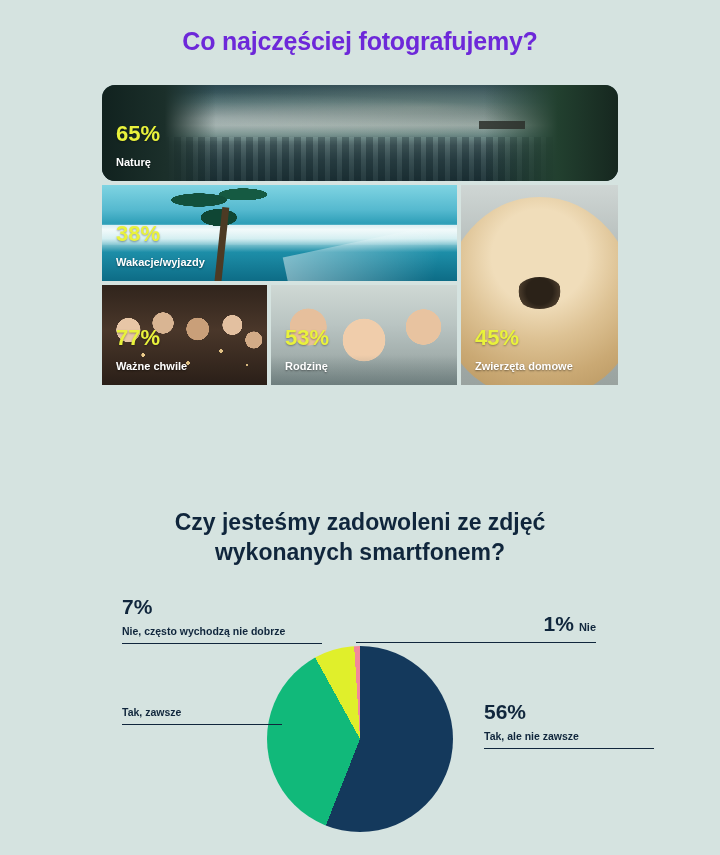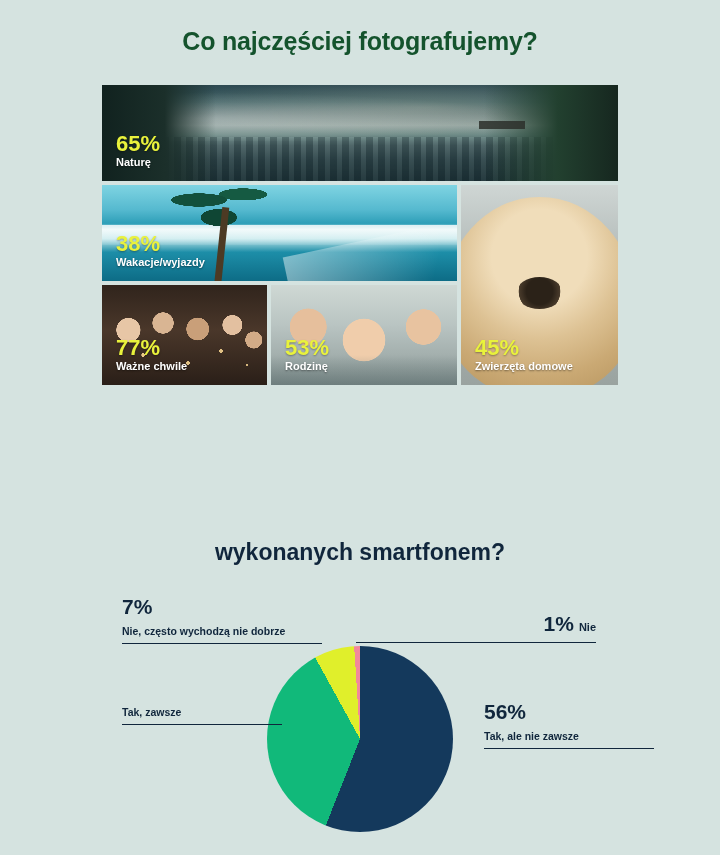--- a/index.html
+++ b/index.html
@@ -15,21 +15,21 @@
     position: relative;
   }
 
   
   .title-1 {
     text-align: center;
     font-size: 25px;
     font-weight: bold;
     letter-spacing: -0.2px;
     padding-top: 27px;
-    color: #14532d;
+    color: #6d28d9;
   }
 
   .photo-grid {
     position: absolute;
     left: 102px;
     top: 85px;
     width: 516px;
     height: 320px;
   }
 
@@ -50,26 +50,26 @@
     font-size: 22px;
     font-weight: bold;
     letter-spacing: 0px;
     text-shadow: 0 1px 2px rgba(0,0,0,.35);
   }
   .tile .cap {
     display: block;
     color: #ffffff;
     font-size: 11px;
     font-weight: bold;
-    margin-top: 2px;
+    margin-top: 12px;
     text-shadow: 0 1px 2px rgba(0,0,0,.45);
   }
 
   
-  .tile-nature   { left: 0;   top: 0;   width: 516px; height: 96px; }
+  .tile-nature   { left: 0;   top: 0;   width: 516px; height: 96px; border-radius: 13px; }
   .tile-vacation { left: 0;   top: 100px; width: 355px; height: 96px; }
   .tile-pets     { left: 359px; top: 100px; width: 157px; height: 200px; }
   .tile-moments  { left: 0;   top: 200px; width: 165px; height: 100px; }
   .tile-family   { left: 169px; top: 200px; width: 186px; height: 100px; }
 
   
   .img { position: absolute; inset: 0; }
 
   
   .img-nature {
@@ -311,21 +311,21 @@
     <div class="img img-family"></div>
     <div class="label">
       <span class="pct">53%</span>
       <span class="cap">Rodzinę</span>
     </div>
   </div>
 
 </div>
 
 <div class="title-2">
-  <br>
+  <span>Czy jesteśmy zadowoleni ze zdjęć</span><br>
   <span>wykonanych smartfonem?</span>
 </div>
 
 <div class="pie-wrap">
 
   <div class="pie" id="pie-shape" style="background: conic-gradient(rgb(20, 57, 92) 0deg, rgb(20, 57, 92) 201.6deg, rgb(17, 185, 122) 201.6deg, rgb(17, 185, 122) 331.2deg, rgb(224, 239, 43) 331.2deg, rgb(224, 239, 43) 356.4deg, rgb(242, 136, 155) 356.4deg, rgb(242, 136, 155) 360deg);"></div>
 
   <div class="lbl lbl-7">
     <span class="big">7%</span>
     <span class="small">Nie, często wychodzą nie dobrze</span>

